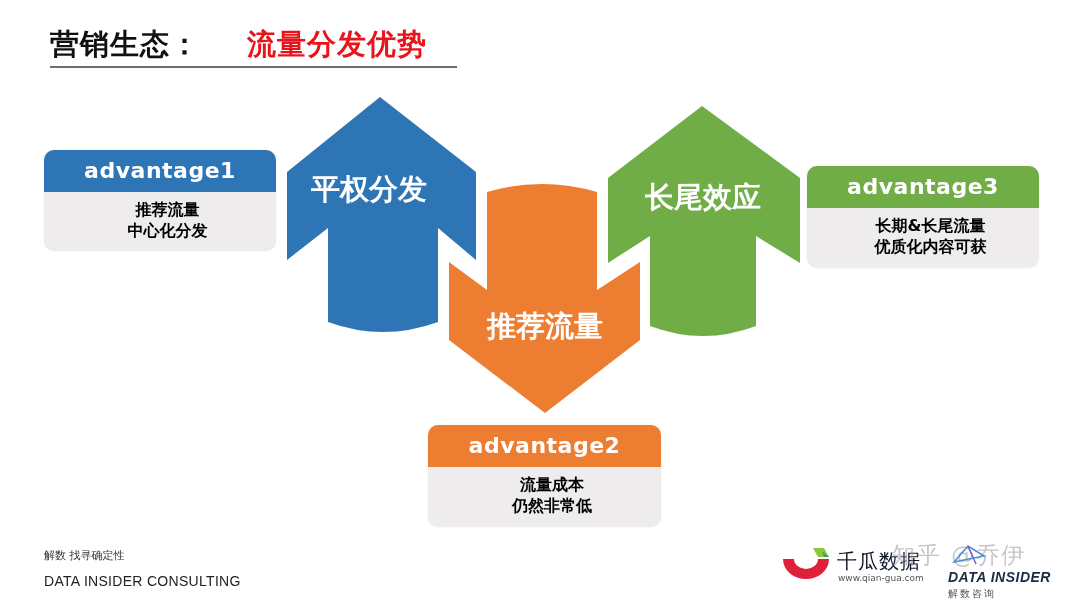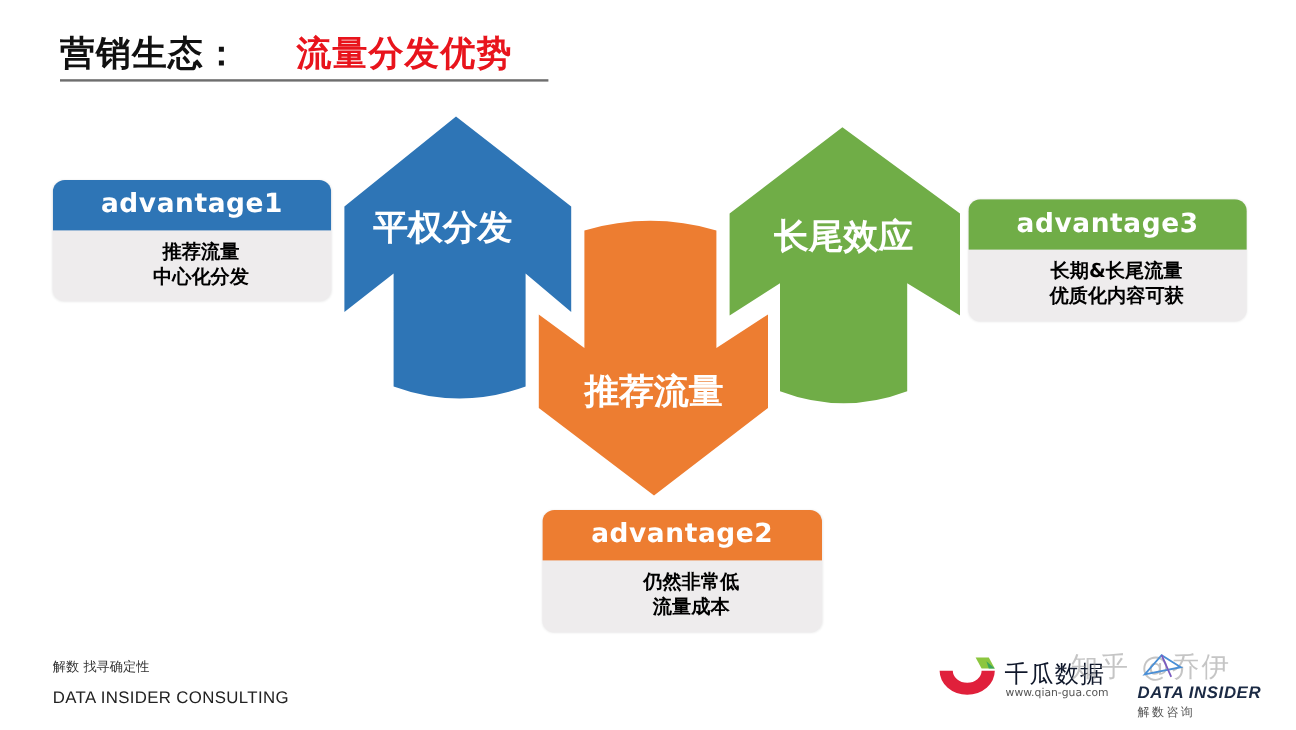--- a/index.html
+++ b/index.html
@@ -88,25 +88,25 @@
 <div class="arrow-label" style="left:622px; top:180px; width:162px;">长尾效应</div>
 
 <div class="adv-box" style="left:44px; top:150px; width:232px; height:101px;">
   <div class="adv-head" style="background:#2e75b6;">advantage1</div>
   <div class="adv-body">
     <div>推荐流量</div>
     <div>中心化分发</div>
   </div>
 </div>
 
-<div class="adv-box" style="left:428px; top:425px; width:233px; height:102px;margin-left:24px;">
+<div class="adv-box" style="left:428px; top:425px; width:233px; height:102px;">
   <div class="adv-head" style="background:#ed7d31;">advantage2</div>
   <div class="adv-body">
+    <div>流量成本</div>
     <div>仍然非常低</div>
-    <div>流量成本</div>
   </div>
 </div>
 
 <div class="adv-box" style="left:807px; top:166px; width:232px; height:102px;">
   <div class="adv-head" style="background:#70ad47;">advantage3</div>
   <div class="adv-body">
     <div>长期&amp;长尾流量</div>
     <div>优质化内容可获</div>
   </div>
 </div>

